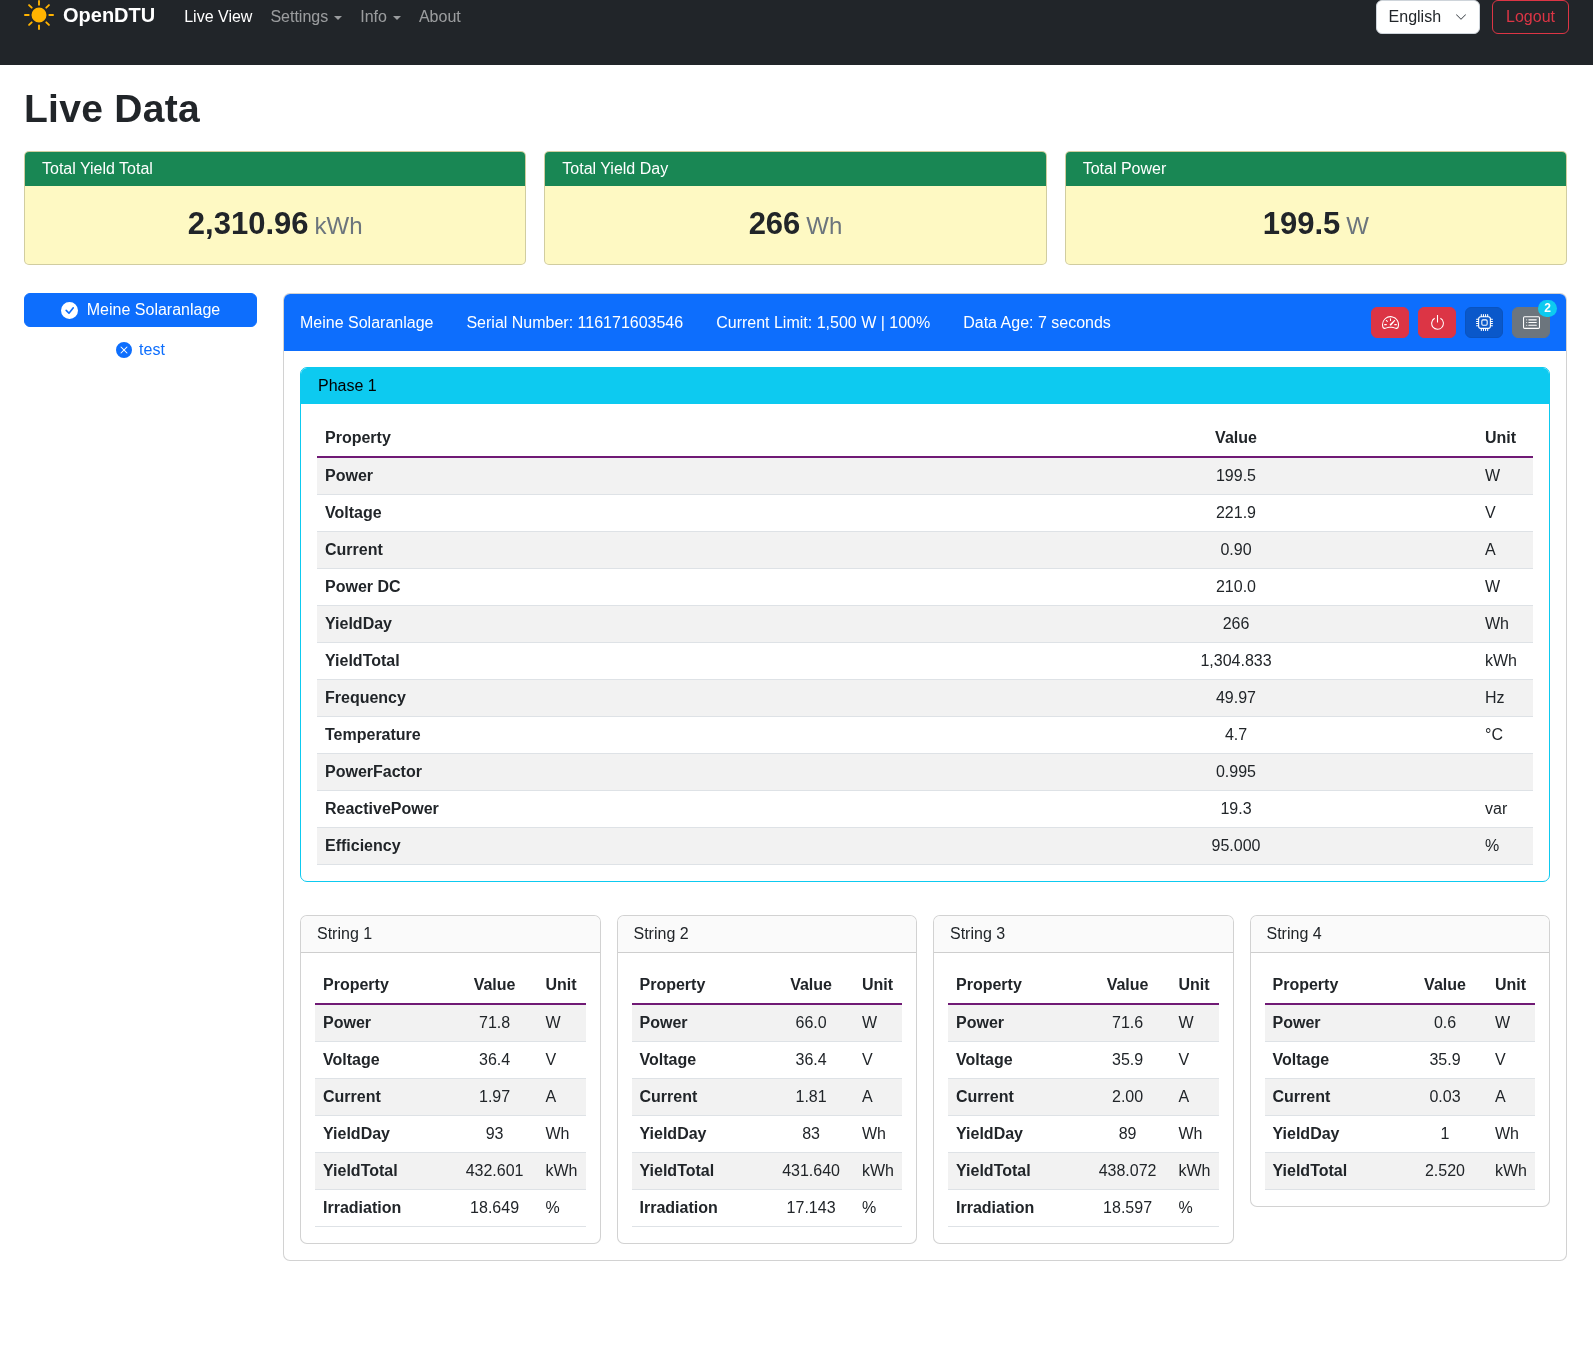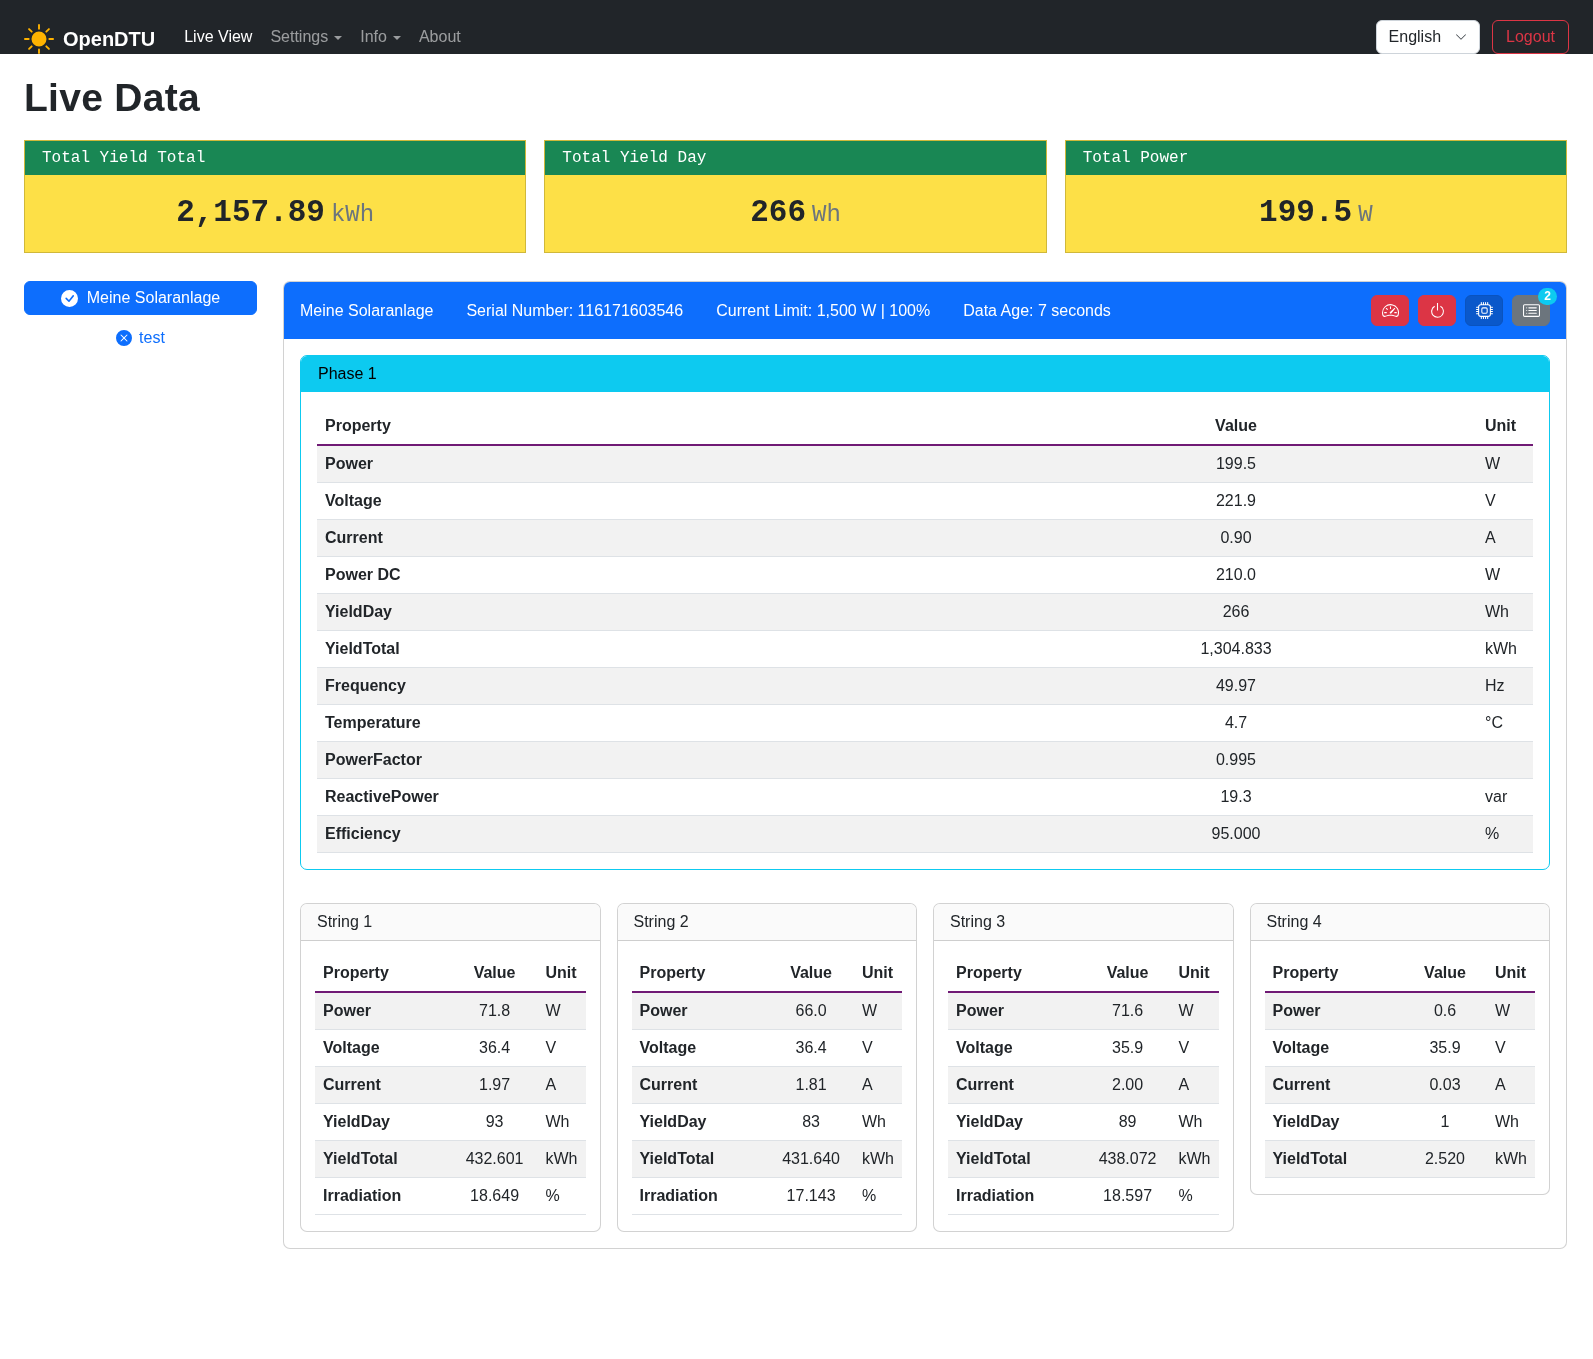--- a/index.html
+++ b/index.html
@@ -7,23 +7,23 @@
   body {
     font-family: "Liberation Sans", sans-serif;
     color: #212529;
     width: 1593px;
     font-size: 16px;
   }
 
   
   .navbar {
     background: #212529;
-    height: 54px;
+    height: 65px;
     display: flex;
-    align-items: flex-end;
+    align-items: flex-start;
     padding: 0 24px;
   }
   .brand { display: flex; align-items: center; gap: 9px; color: #fff; font-size: 20px; font-weight: 700; margin-right: 20px; cursor: pointer; }
   .brand svg { width: 30px; height: 30px; color: #ffb300; }
   .nav-links { display: flex; align-items: center; flex: 1; }
   .nav-link { color: rgba(255,255,255,.55); padding: 8px 9px; cursor: pointer; display: inline-flex; align-items: center; gap: 6px; }
   .nav-link.active { color: #fff; }
   .caret {
     display: inline-block; width: 0; height: 0;
     border-top: 4px solid currentColor;
@@ -40,21 +40,21 @@
     background: transparent; color: #dc3545; border: 1px solid #dc3545; border-radius: 6px;
     padding: 7px 13px; font-size: 16px; cursor: pointer; font-family: inherit;
   }
 
   
   .container { padding: 18px 26px 26px 24px; }
   .page-title { font-size: 39px; font-weight: 600; margin: 4px 0 20px; letter-spacing: .3px; }
 
   
   .summary-row { display: flex; gap: 18px; margin-bottom: 28px; }
-  .summary-card { flex: 1; border: 1px solid rgba(0,0,0,.175); border-radius: 0; overflow: hidden; background: #fde047; font-family: Liberation Mono, monospace; }
+  .summary-card { flex: 1; border: 1px solid rgba(0,0,0,.175); border-radius: 5px; overflow: hidden; background: #fef9c3; }
   .summary-card-header { background: #198754; color: #fff; padding: 8px 17px; font-size: 16px; }
   .summary-card-body { padding: 20px 16px 22px; text-align: center; }
   .summary-value { font-size: 31px; font-weight: 700; color: #212529; }
   .summary-unit { font-size: 24px; color: #6c757d; margin-left: 6px; }
 
   
   .content-row { display: flex; gap: 26px; align-items: flex-start; }
   .sidebar { width: 233px; flex-shrink: 0; }
   .inverter-select-btn {
     width: 100%; background: #0d6efd; color: #fff; border: 1px solid #0d6efd; border-radius: 6px;
@@ -144,21 +144,21 @@
   <button class="logout-btn">Logout</button>
 </nav>
 
 <main class="container">
   <h1 class="page-title">Live Data</h1>
 
   <div class="summary-row">
     <div class="summary-card">
       <div class="summary-card-header">Total Yield Total</div>
       <div class="summary-card-body">
-        <span class="summary-value">2,157.89</span><span class="summary-unit">kWh</span>
+        <span class="summary-value">2,310.96</span><span class="summary-unit">kWh</span>
       </div>
     </div>
     <div class="summary-card">
       <div class="summary-card-header">Total Yield Day</div>
       <div class="summary-card-body">
         <span class="summary-value">266</span><span class="summary-unit">Wh</span>
       </div>
     </div>
     <div class="summary-card">
       <div class="summary-card-header">Total Power</div>

